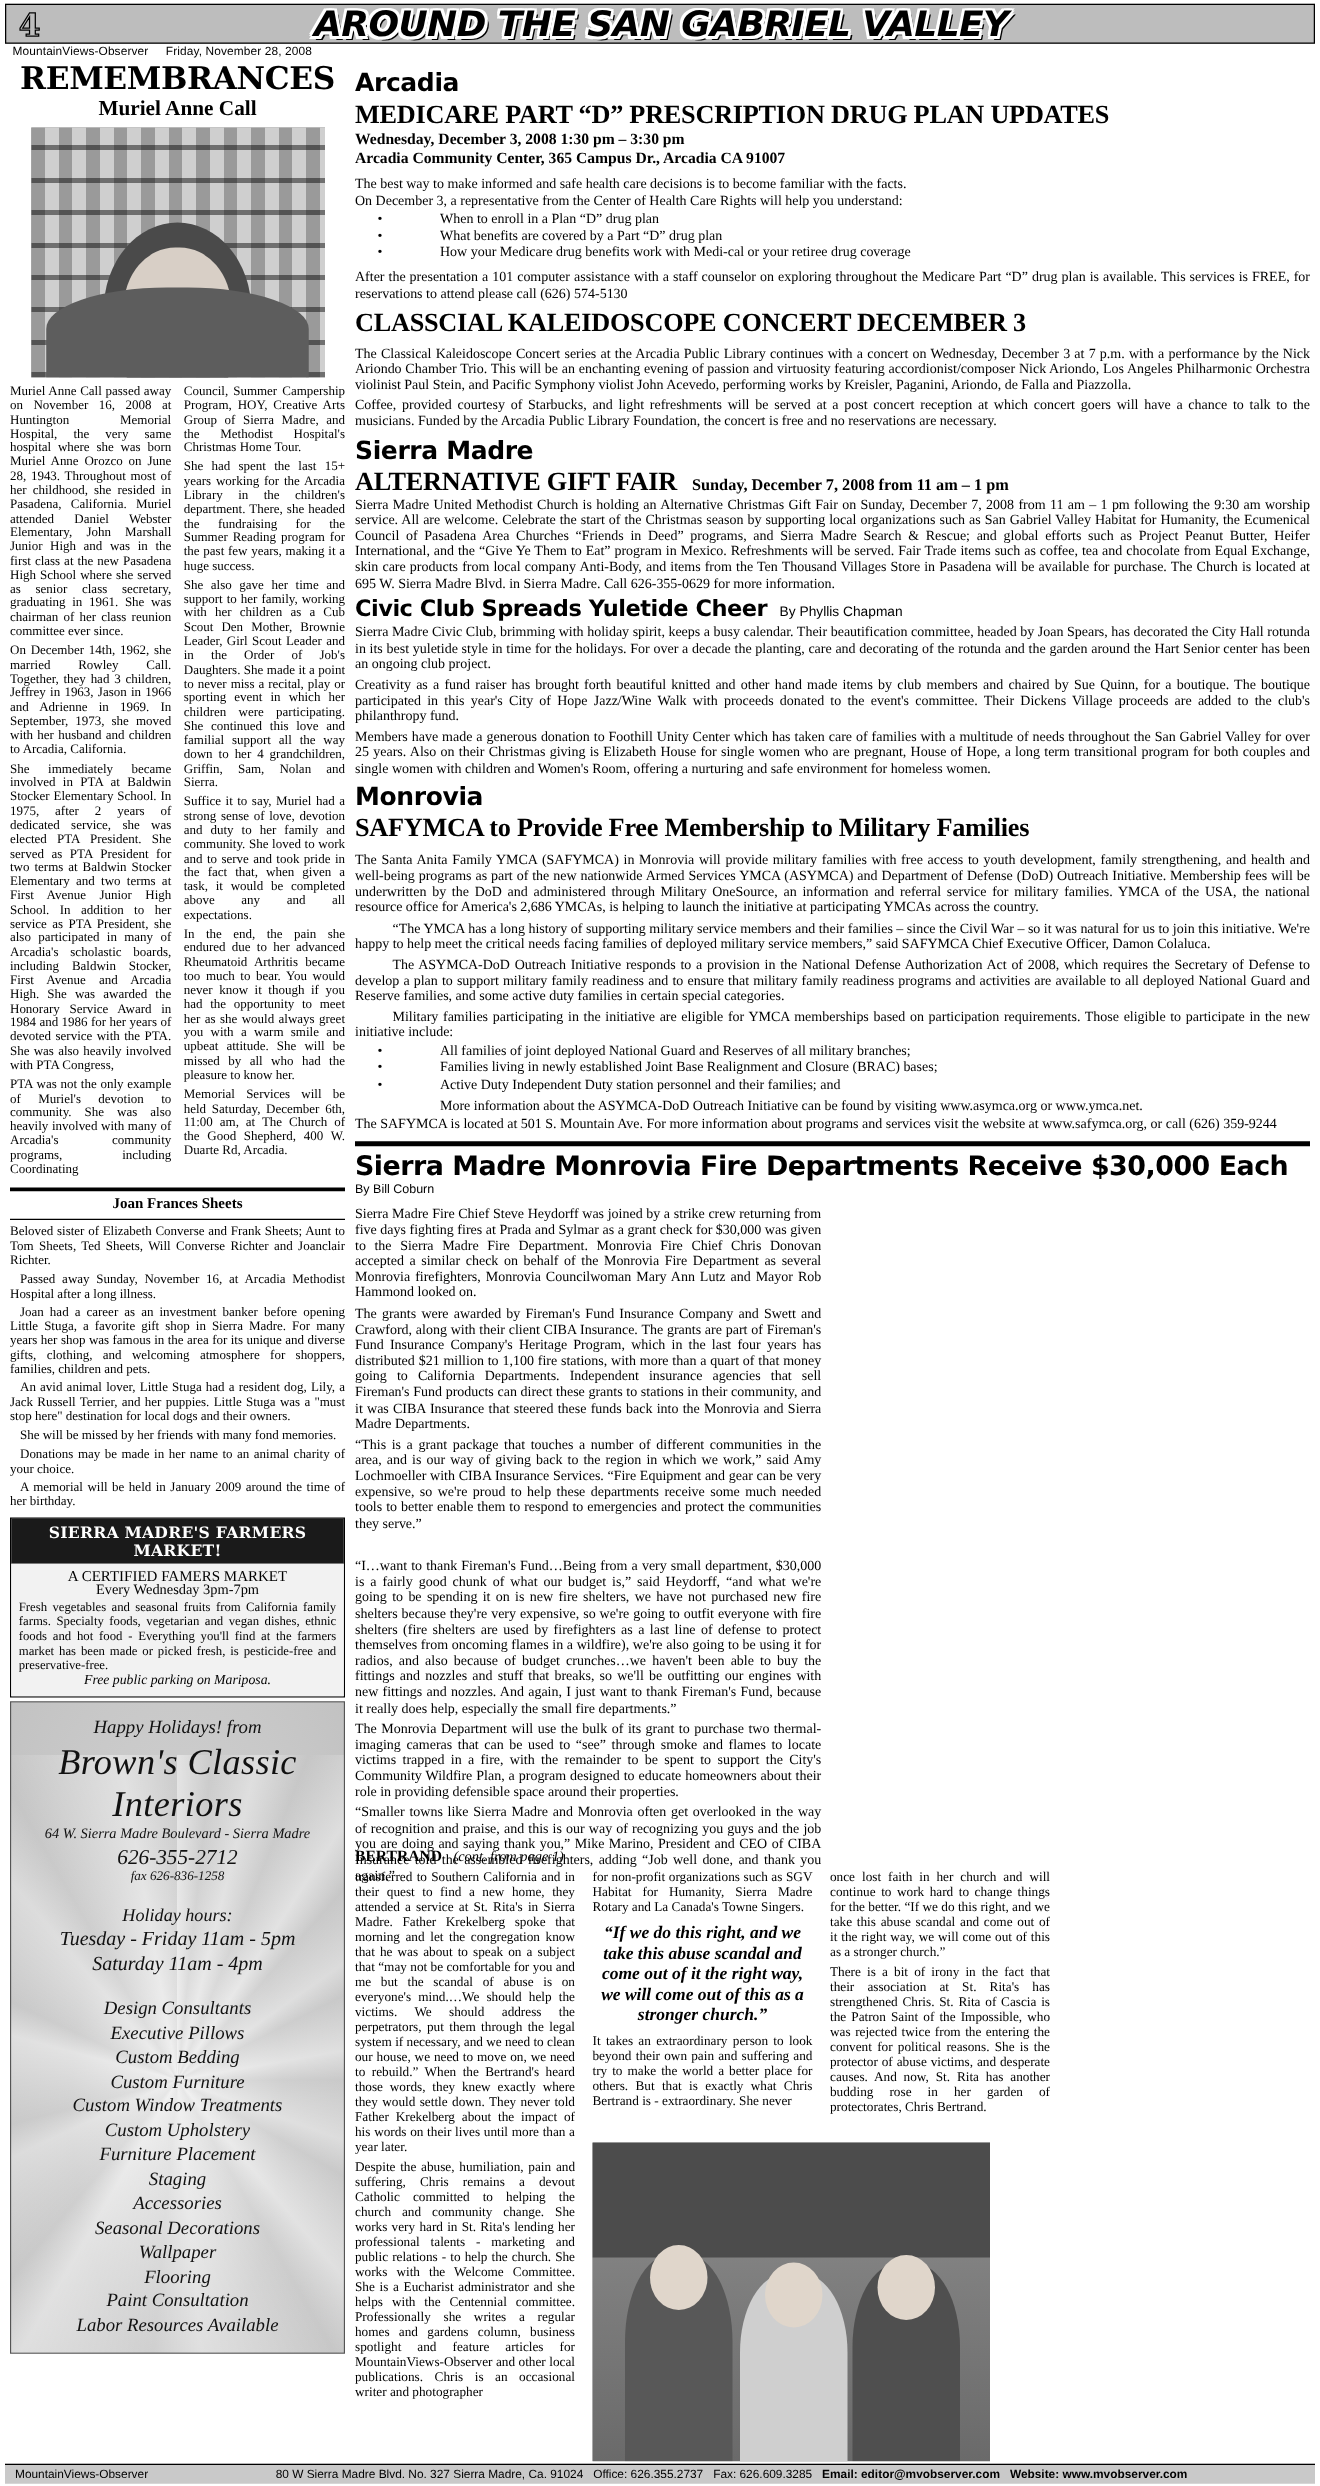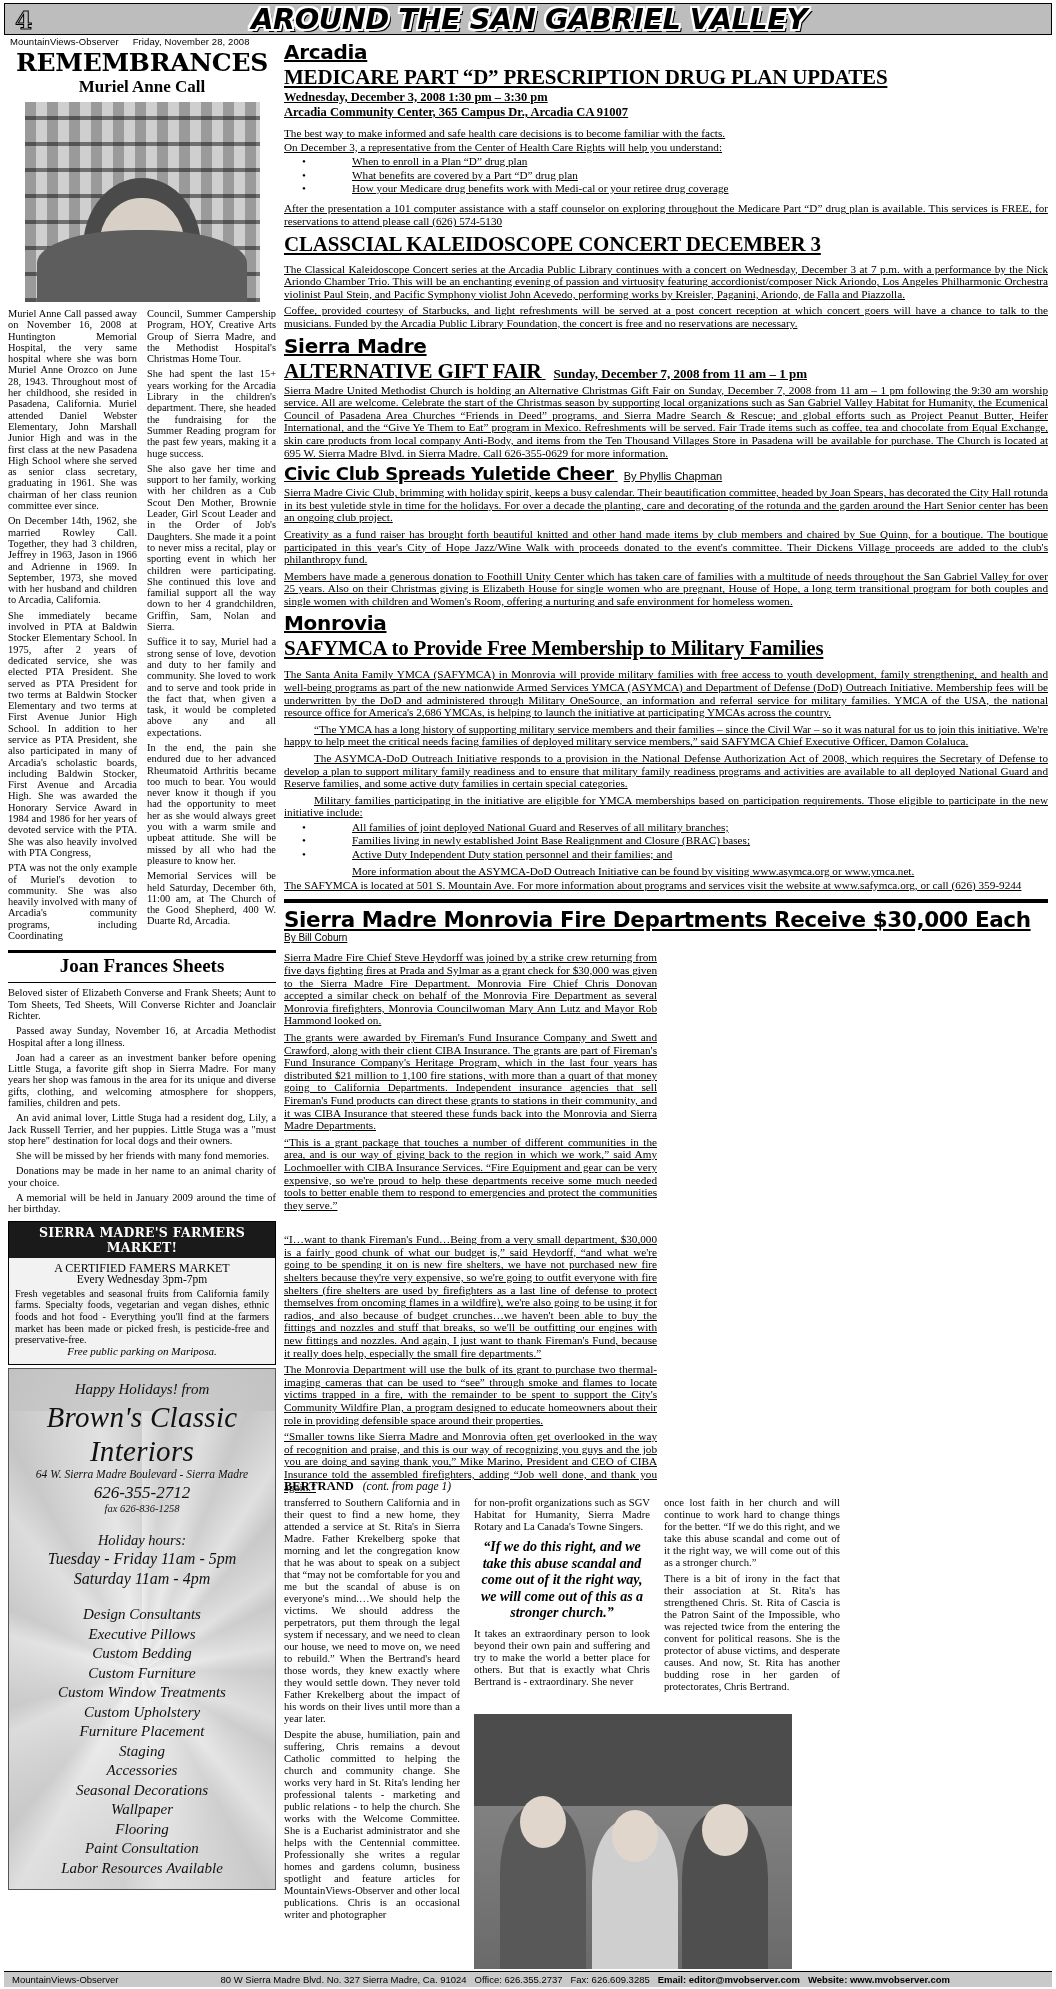--- a/index.html
+++ b/index.html
@@ -75,21 +75,21 @@
   .brown-ad .happy{font-size:15px;margin-bottom:2px;}
   .brown-ad .bname{font-size:29px;letter-spacing:.3px;line-height:34px;}
   .brown-ad .addr{font-size:11.5px;}
   .brown-ad .phone{font-size:17px;margin-top:3px;}
   .brown-ad .fax{font-size:10.5px;}
   .brown-ad .hours-t{font-size:14.5px;margin-top:18px;}
   .brown-ad .hours{font-size:16px;line-height:20px;}
   .brown-ad .svc{font-size:15px;line-height:19.5px;margin-top:16px;}
 
   
-  .main{position:absolute;left:284px;top:40px;width:764px;text-decoration:underline;}
+  .main{position:absolute;left:284px;top:54px;width:764px;}
   .city-hd{font-family:"DejaVu Sans",sans-serif;font-weight:700;font-size:20px;margin:0 0 1px 0;
            letter-spacing:-.3px;}
   .story-hd-serif{font-family:"Liberation Serif",serif;font-weight:700;font-size:21px;margin:0;
                   letter-spacing:-.2px;}
   .story-hd-sans{font-family:"DejaVu Sans",sans-serif;font-weight:700;font-size:18px;margin:0;
                  letter-spacing:-.4px;}
   .sub-bold{font-family:"Liberation Serif",serif;font-weight:700;font-size:12.5px;line-height:15px;}
   .body-w{font-size:11.2px;line-height:12.6px;text-align:justify;}
   .body-w p{margin:0 0 4px 0;}
   ul.bul{list-style:none;margin:2px 0 4px 0;padding:0;}
@@ -173,21 +173,21 @@
         <p>Council, Summer Campership Program, HOY, Creative Arts Group of Sierra Madre, and the Methodist Hospital's Christmas Home Tour.</p>
         <p>She had spent the last 15+ years working for the Arcadia Library in the children's department. There, she headed the fundraising for the Summer Reading program for the past few years, making it a huge success.</p>
         <p>She also gave her time and support to her family, working with her children as a Cub Scout Den Mother, Brownie Leader, Girl Scout Leader and in the Order of Job's Daughters. She made it a point to never miss a recital, play or sporting event in which her children were participating.   She continued this love and familial support all the way down to her 4 grandchildren, Griffin, Sam, Nolan and Sierra.</p>
         <p>Suffice it to say, Muriel had a strong sense of love, devotion and duty to her family and community. She loved to work and to serve and took pride in the fact that, when given a task, it would be completed above any and all expectations.</p>
         <p>In the end, the pain she endured due to her advanced Rheumatoid Arthritis became too much to bear.  You would never know it though if you had the opportunity to meet her as she would always greet you with a warm smile and upbeat attitude.  She will be missed by all who had the pleasure to know her.</p>
         <p>Memorial Services will be held Saturday, December 6th, 11:00 am, at The Church of the Good Shepherd, 400 W. Duarte Rd, Arcadia.</p>
       </div>
     </div>
 
     <div class="rule-thick"></div>
-    <div class="person-name" style="font-size:19px;">Joan Frances Sheets</div>
+    <div class="person-name" style="font-size:12px;">Joan Frances Sheets</div>
     <div class="rule-thin"></div>
 
     <div class="col-body" style="font-size:10.4px;">
       <p>Beloved sister of Elizabeth Converse and Frank Sheets; Aunt to Tom Sheets, Ted Sheets, Will Converse Richter and Joanclair Richter.</p>
       <p style="text-indent:8px;">Passed away Sunday, November 16, at Arcadia Methodist Hospital after a long illness.</p>
       <p style="text-indent:8px;">Joan had a career as an investment banker before opening Little Stuga, a favorite gift shop in Sierra Madre. For many years her shop was famous in the area for its unique and diverse gifts, clothing, and welcoming atmosphere for shoppers, families, children and pets.</p>
       <p style="text-indent:8px;">An avid animal lover, Little Stuga had a resident dog, Lily, a Jack Russell Terrier, and her puppies.  Little Stuga was a "must stop here" destination for local dogs and their owners.</p>
       <p style="text-indent:8px;">She will be missed by her friends with many fond memories.</p>
       <p style="text-indent:8px;">Donations may be made in her name to an animal charity of your choice.</p>
       <p style="text-indent:8px;">A memorial will be held in January 2009 around the time of her birthday.</p>

